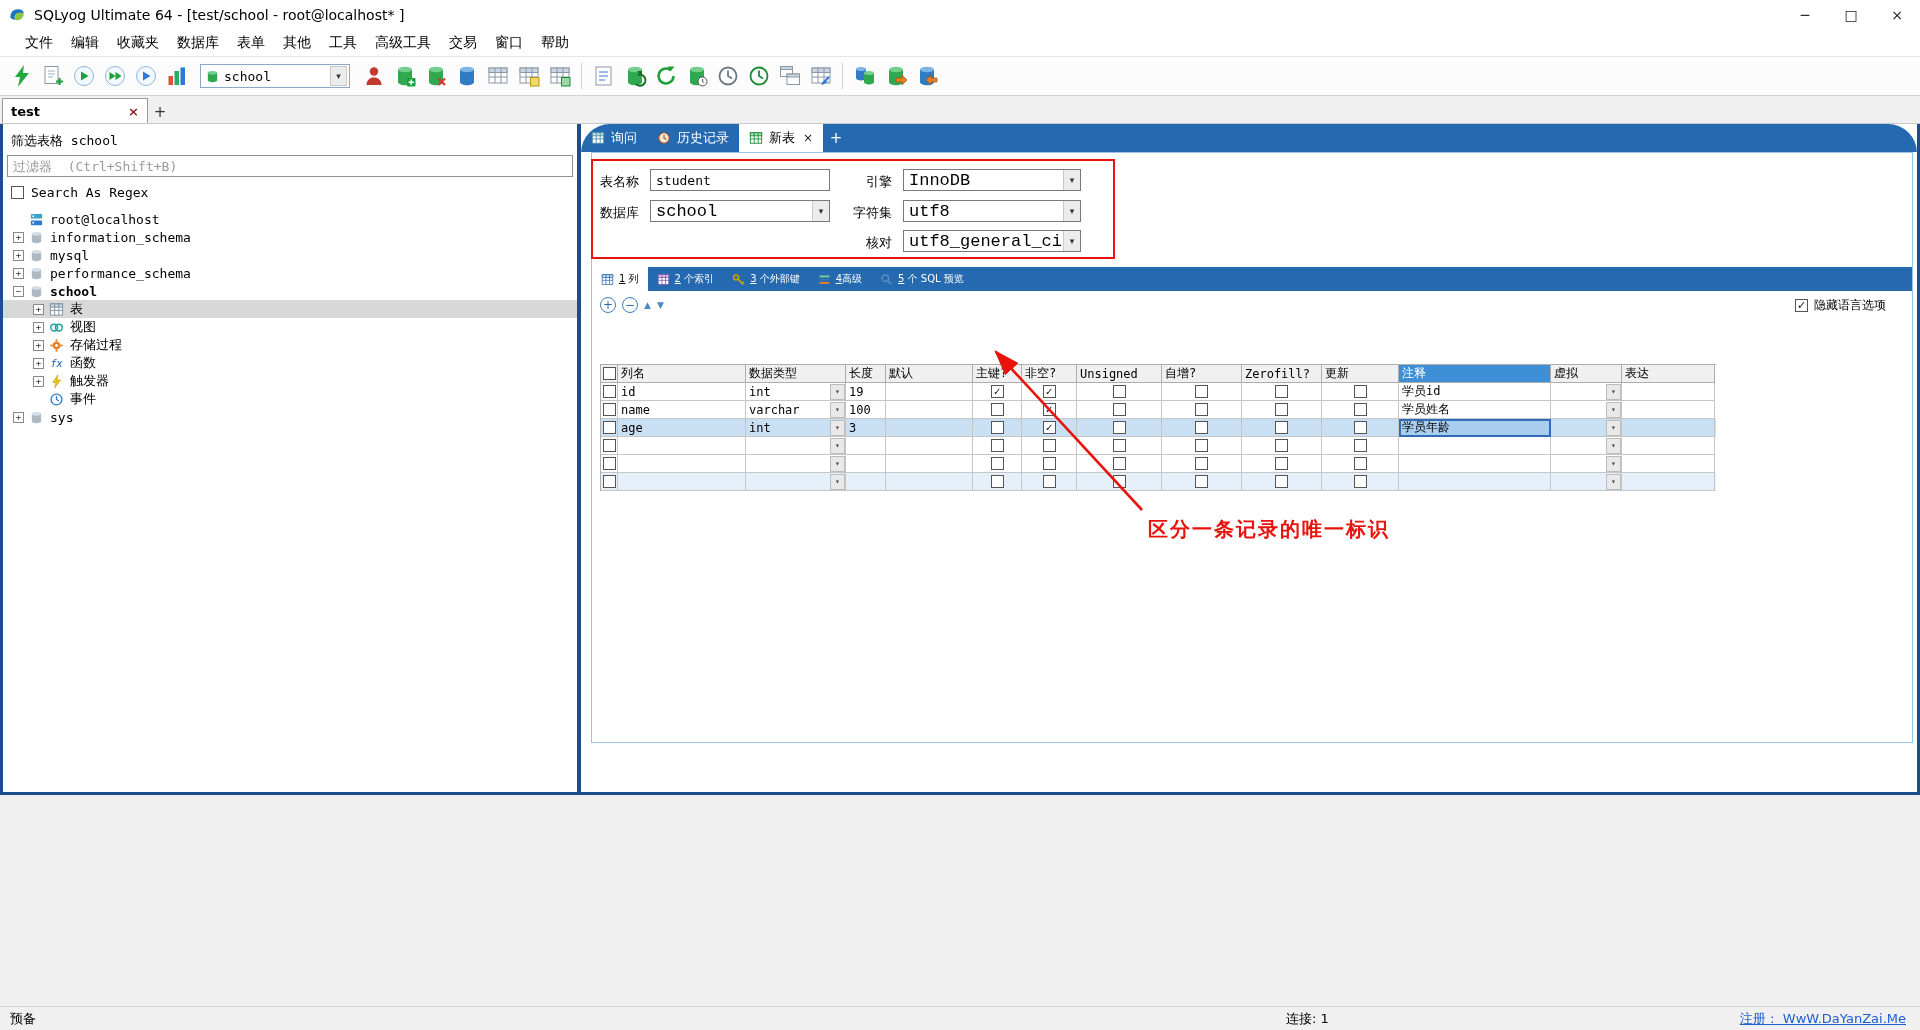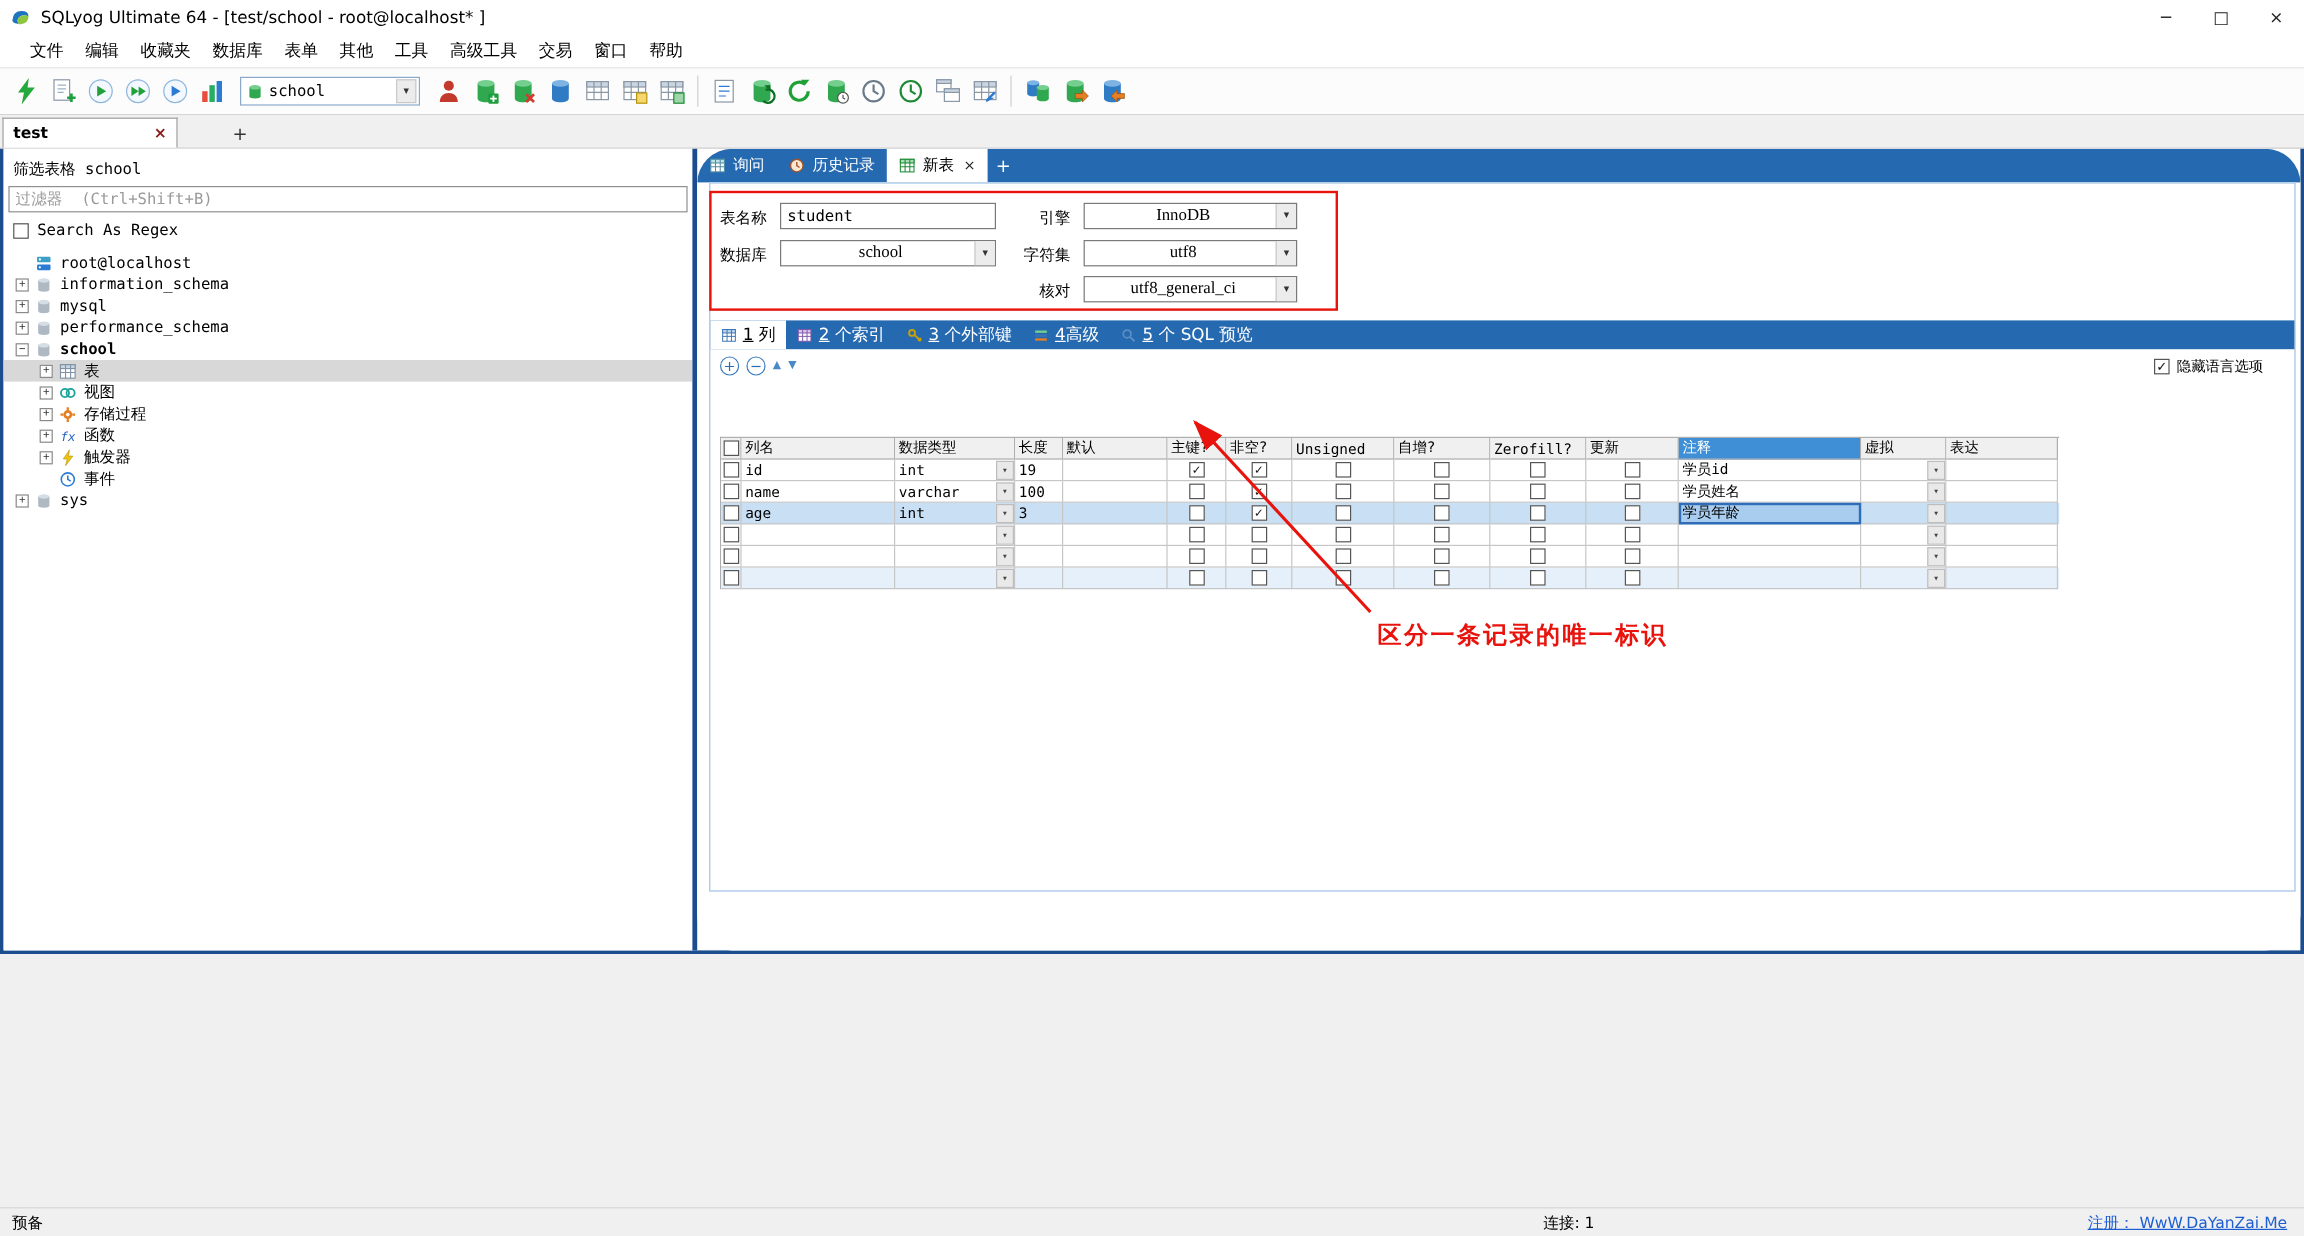--- a/index.html
+++ b/index.html
@@ -22,21 +22,21 @@
   .toolbar { height:40px; background:#fcfcfc; border-top:1px solid #e6e6e6; border-bottom:1px solid #d3d3d3; display:flex; align-items:center; padding-left:6px; }
   .tb-icon { width:31px; height:30px; display:flex; align-items:center; justify-content:center; }
   .tb-icon svg { width:24px; height:24px; display:block; }
   .tb-sep { width:1px; height:26px; background:#cfcfcf; margin:0 6px; }
   .db-combo { width:150px; height:24px; border:1px solid #8aa8c8; background:#fff; display:flex; align-items:center; padding:0 2px 0 4px; margin:0 8px; }
   .db-combo .db-mini svg { width:15px; height:15px; display:block; margin-right:4px; }
   .db-combo .txt { flex:1; font-size:13px; font-family:"DejaVu Sans Mono", "Liberation Mono", monospace; }
   .db-combo .arr { width:17px; height:20px; background:#ececec; border:1px solid #c9c9c9; font-size:9px; display:flex; align-items:center; justify-content:center; color:#333; }
 
   
-  .session-tabs { height:28px; background:#f0f0f0; display:flex; align-items:flex-end; padding-left:2px; border-bottom:1px solid #c9c9c9;gap:40px; }
+  .session-tabs { height:28px; background:#f0f0f0; display:flex; align-items:flex-end; padding-left:2px; border-bottom:1px solid #c9c9c9; }
   .sess-tab { height:25px; width:146px; background:#fff; border:1px solid #9c9c9c; border-bottom:none; display:flex; align-items:center; padding:0 8px; font-weight:bold; font-size:13px; }
   .sess-tab .lbl { flex:1; }
   .sess-tab .tab-close { color:#8b1a1a; font-size:13px; cursor:default; }
   .sess-add { width:24px; height:22px; display:flex; align-items:center; justify-content:center; font-size:15px; color:#333; cursor:default; }
 
   
   .main { position:absolute; top:124px; left:0; width:1920px; height:671px; display:flex;
           border-left:3px solid #1c4e8f; border-right:3px solid #1c4e8f; border-bottom:3px solid #1c4e8f; background:#fff; }
   .sidebar { width:574px; height:100%; background:#fff; padding-top:5px; overflow:hidden; }
   .splitter { width:4px; background:#1c4e8f; cursor:col-resize; }
@@ -67,26 +67,26 @@
 
   
   .panel-frame { position:absolute; top:28px; left:10px; right:4px; bottom:49px; border:1px solid #9ec1e5; background:#fff; }
 
   
   .table-form { position:relative; height:114px; font-size:13px; }
   .flabel { position:absolute; font-size:13px; }
   .flabel.r { width:60px; text-align:right; }
   .ftext { position:absolute; height:22px; border:1px solid #7a7a7a; font-family:"DejaVu Sans Mono","Liberation Mono",monospace; font-size:13px; padding:0 5px; background:#fff; }
   .fcombo { position:absolute; height:22px; border:1px solid #7a7a7a; background:#fff; display:flex; align-items:center; padding-left:5px; }
-  .fcombo .cval { flex:1; font-family:Liberation Serif, serif; font-size:14px; white-space:nowrap; overflow:hidden;text-align:center; }
+  .fcombo .cval { flex:1; font-family:Liberation Mono, monospace; font-size:17px; white-space:nowrap; overflow:hidden; }
   .fcombo .arr { width:17px; height:20px; background:#ececec; border-left:1px solid #c9c9c9; font-size:9px; display:flex; align-items:center; justify-content:center; color:#333; flex:none; }
 
   
   .subtabs { height:24px; background:#2569b0; display:flex; align-items:stretch; }
-  .stab { display:flex; align-items:center; gap:5px; padding:0 9px; color:#fff; font-size:14px; cursor:default;text-align:right; }
+  .stab { display:flex; align-items:center; gap:5px; padding:0 9px; color:#fff; font-size:10px; cursor:default;text-align:right; }
   .stab.active { background:#fff; color:#000; }
   .stab .st-icon svg { width:13px; height:13px; display:block; }
   .stab u { text-decoration:underline; }
 
   
   .grid-toolbar { height:28px; display:flex; align-items:center; justify-content:space-between; padding:0 26px 0 8px; }
   .gt-left { display:flex; align-items:center; gap:6px; }
   .gt-circle { width:16px; height:16px; border:1px solid #3c7ec0; border-radius:50%; color:#2a6cb0; font-size:12px; line-height:14px; text-align:center; cursor:default; }
   .gt-tri { font-size:9px; color:#4a89c8; cursor:default; }
   .gt-right { display:flex; align-items:center; gap:6px; font-size:12px; cursor:default; }

